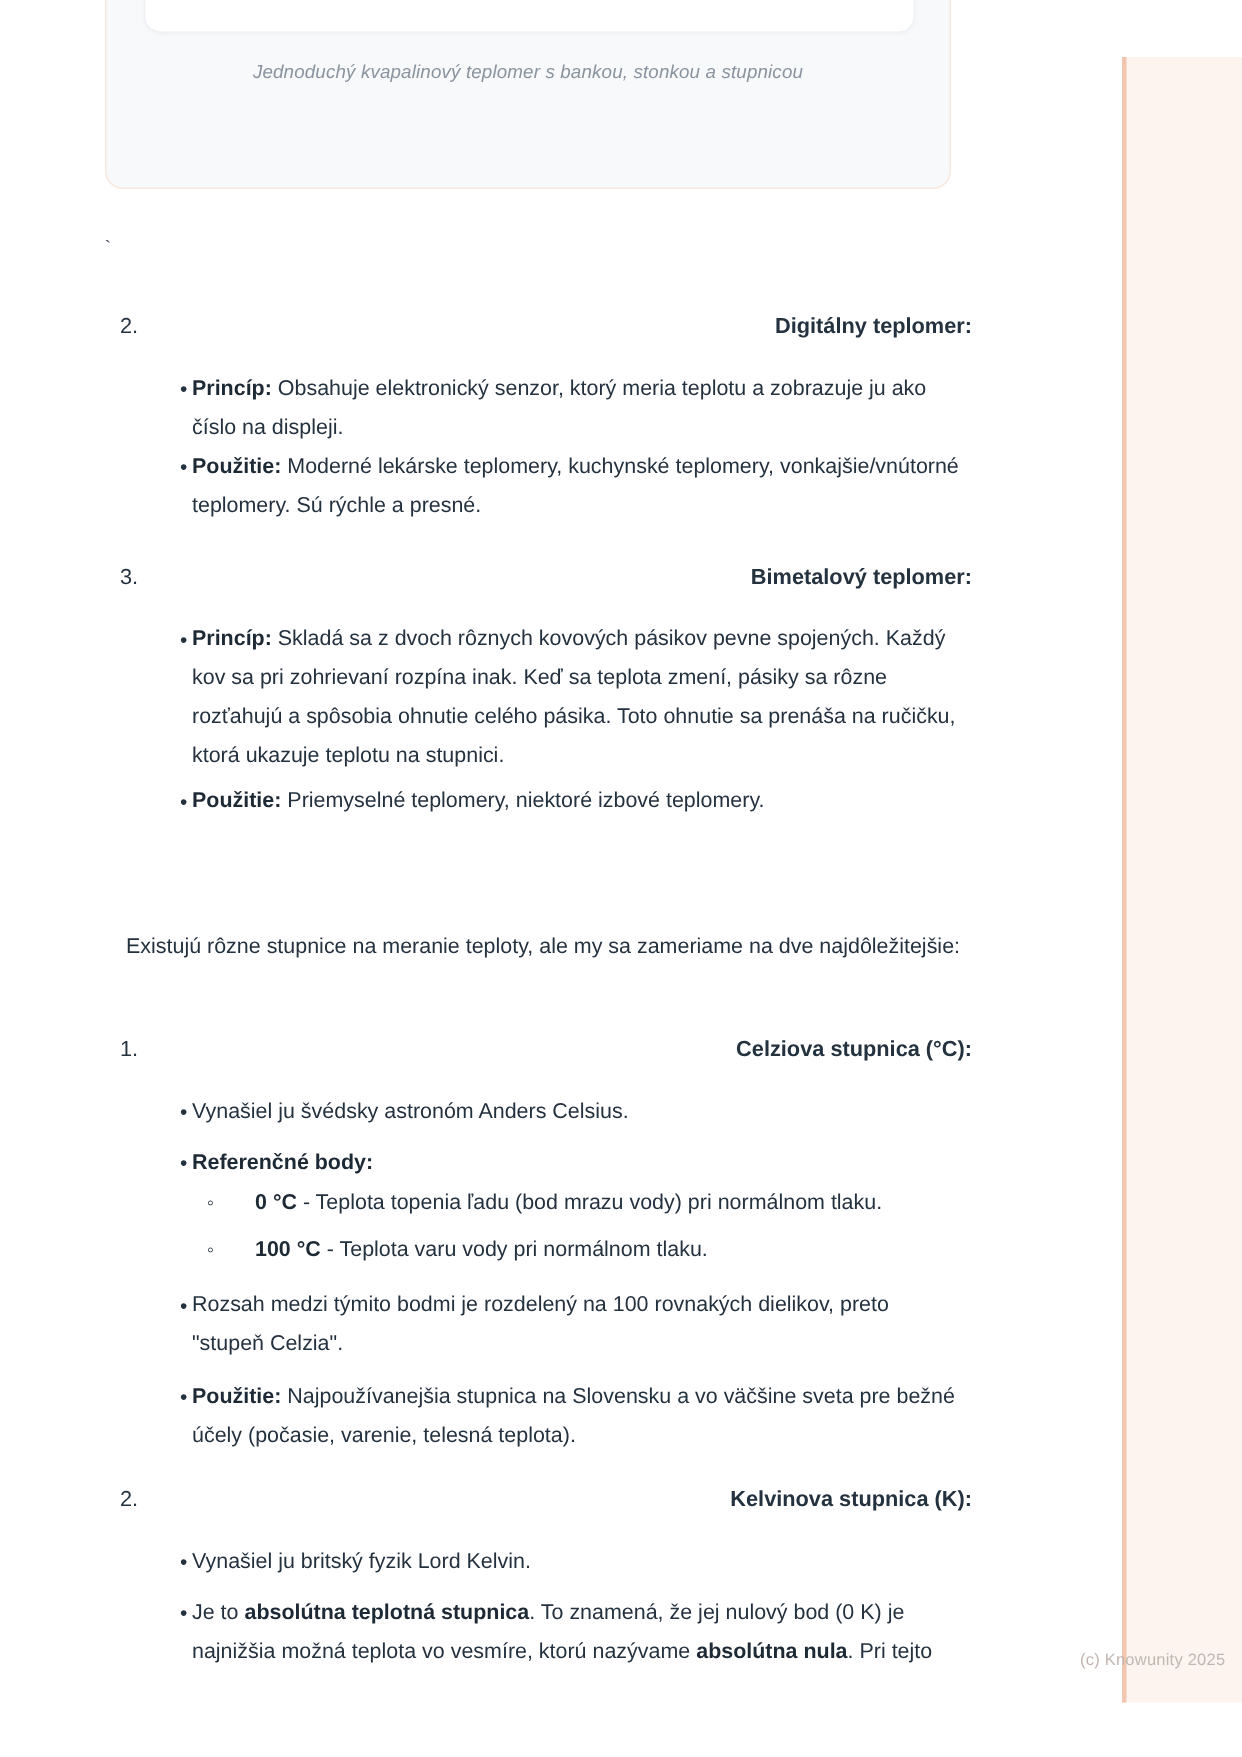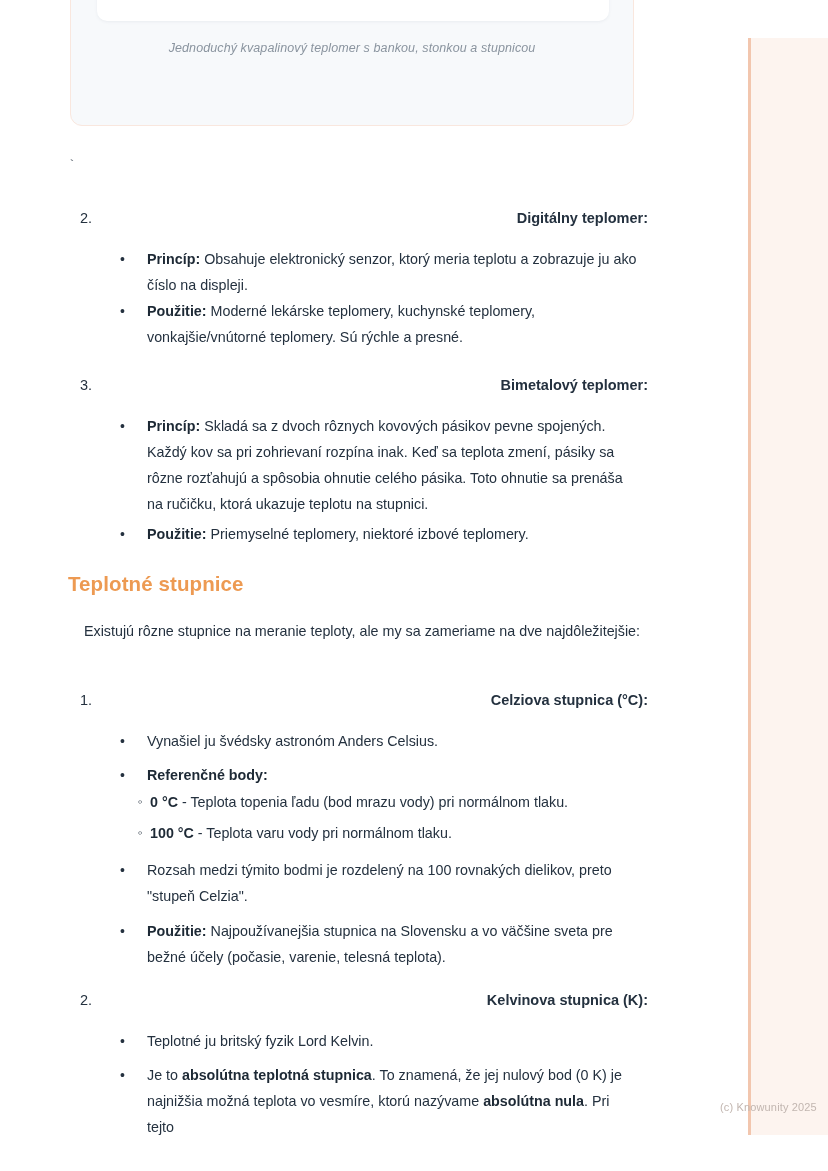--- a/index.html
+++ b/index.html
@@ -118,21 +118,21 @@
   .bul .dot {
     position: absolute;
     left: 10px;
     top: 0;
     font-size: 14px;
     line-height: 26px;
     color: #24313f;
   }
   .bul .txt {
     display: block;
-    margin-left: 37px;
+    margin-left: 18px;
   }
 
   
   .bul2 {
     position: absolute;
     left: 130px;
     width: 510px;
     font-size: 14.3px;
     line-height: 26px;
     color: #24313f;
@@ -140,21 +140,21 @@
   .bul2 .ring {
     position: absolute;
     left: 8px;
     top: 0;
     font-size: 13px;
     line-height: 26px;
     color: #24313f;
   }
   .bul2 .txt {
     display: block;
-    margin-left: 20px;
+    margin-left: 40px;
   }
 
   b, .b { font-weight: bold; color: #1d2935; }
 
   
   .section-heading {
     position: absolute;
     left: 68px;
     top: 572px;
     font-size: 20.5px;
@@ -224,21 +224,20 @@
   <div class="bul" style="top:413px;">
     <span class="dot">•</span>
     <span class="txt"><b>Princíp:</b><span> Skladá sa z dvoch rôznych kovových pásikov pevne spojených. Každý kov sa pri zohrievaní rozpína inak. Keď sa teplota zmení, pásiky sa rôzne rozťahujú a spôsobia ohnutie celého pásika. Toto ohnutie sa prenáša na ručičku, ktorá ukazuje teplotu na stupnici.</span></span>
   </div>
 
   <div class="bul" style="top:521px;">
     <span class="dot">•</span>
     <span class="txt"><b>Použitie:</b><span> Priemyselné teplomery, niektoré izbové teplomery.</span></span>
   </div>
 
-  <div class="section-heading">Teplotné stupnice</div>
 
   <div class="para">Existujú rôzne stupnice na meranie teploty, ale my sa zameriame na dve najdôležitejšie:</div>
 
   <div class="oli" style="top:690px;">
     <span class="num">1.</span>
     <span class="txt">Celziova stupnica (°C):</span>
   </div>
 
   <div class="bul" style="top:728px;">
     <span class="dot">•</span>
@@ -270,21 +269,21 @@
     <span class="txt"><b>Použitie:</b><span> Najpoužívanejšia stupnica na Slovensku a vo väčšine sveta pre bežné účely (počasie, varenie, telesná teplota).</span></span>
   </div>
 
   <div class="oli" style="top:990px;">
     <span class="num">2.</span>
     <span class="txt">Kelvinova stupnica (K):</span>
   </div>
 
   <div class="bul" style="top:1028px;">
     <span class="dot">•</span>
-    <span class="txt">Teplotné ju britský fyzik Lord Kelvin.</span>
+    <span class="txt">Vynašiel ju britský fyzik Lord Kelvin.</span>
   </div>
 
   <div class="bul" style="top:1062px;">
     <span class="dot">•</span>
     <span class="txt"><span>Je to </span><b>absolútna teplotná stupnica</b><span>. To znamená, že jej nulový bod (0 K) je najnižšia možná teplota vo vesmíre, ktorú nazývame </span><b>absolútna nula</b><span>. Pri tejto</span></span>
   </div>
 
 </div>
 
 <div class="watermark">(c) Knowunity 2025</div>

